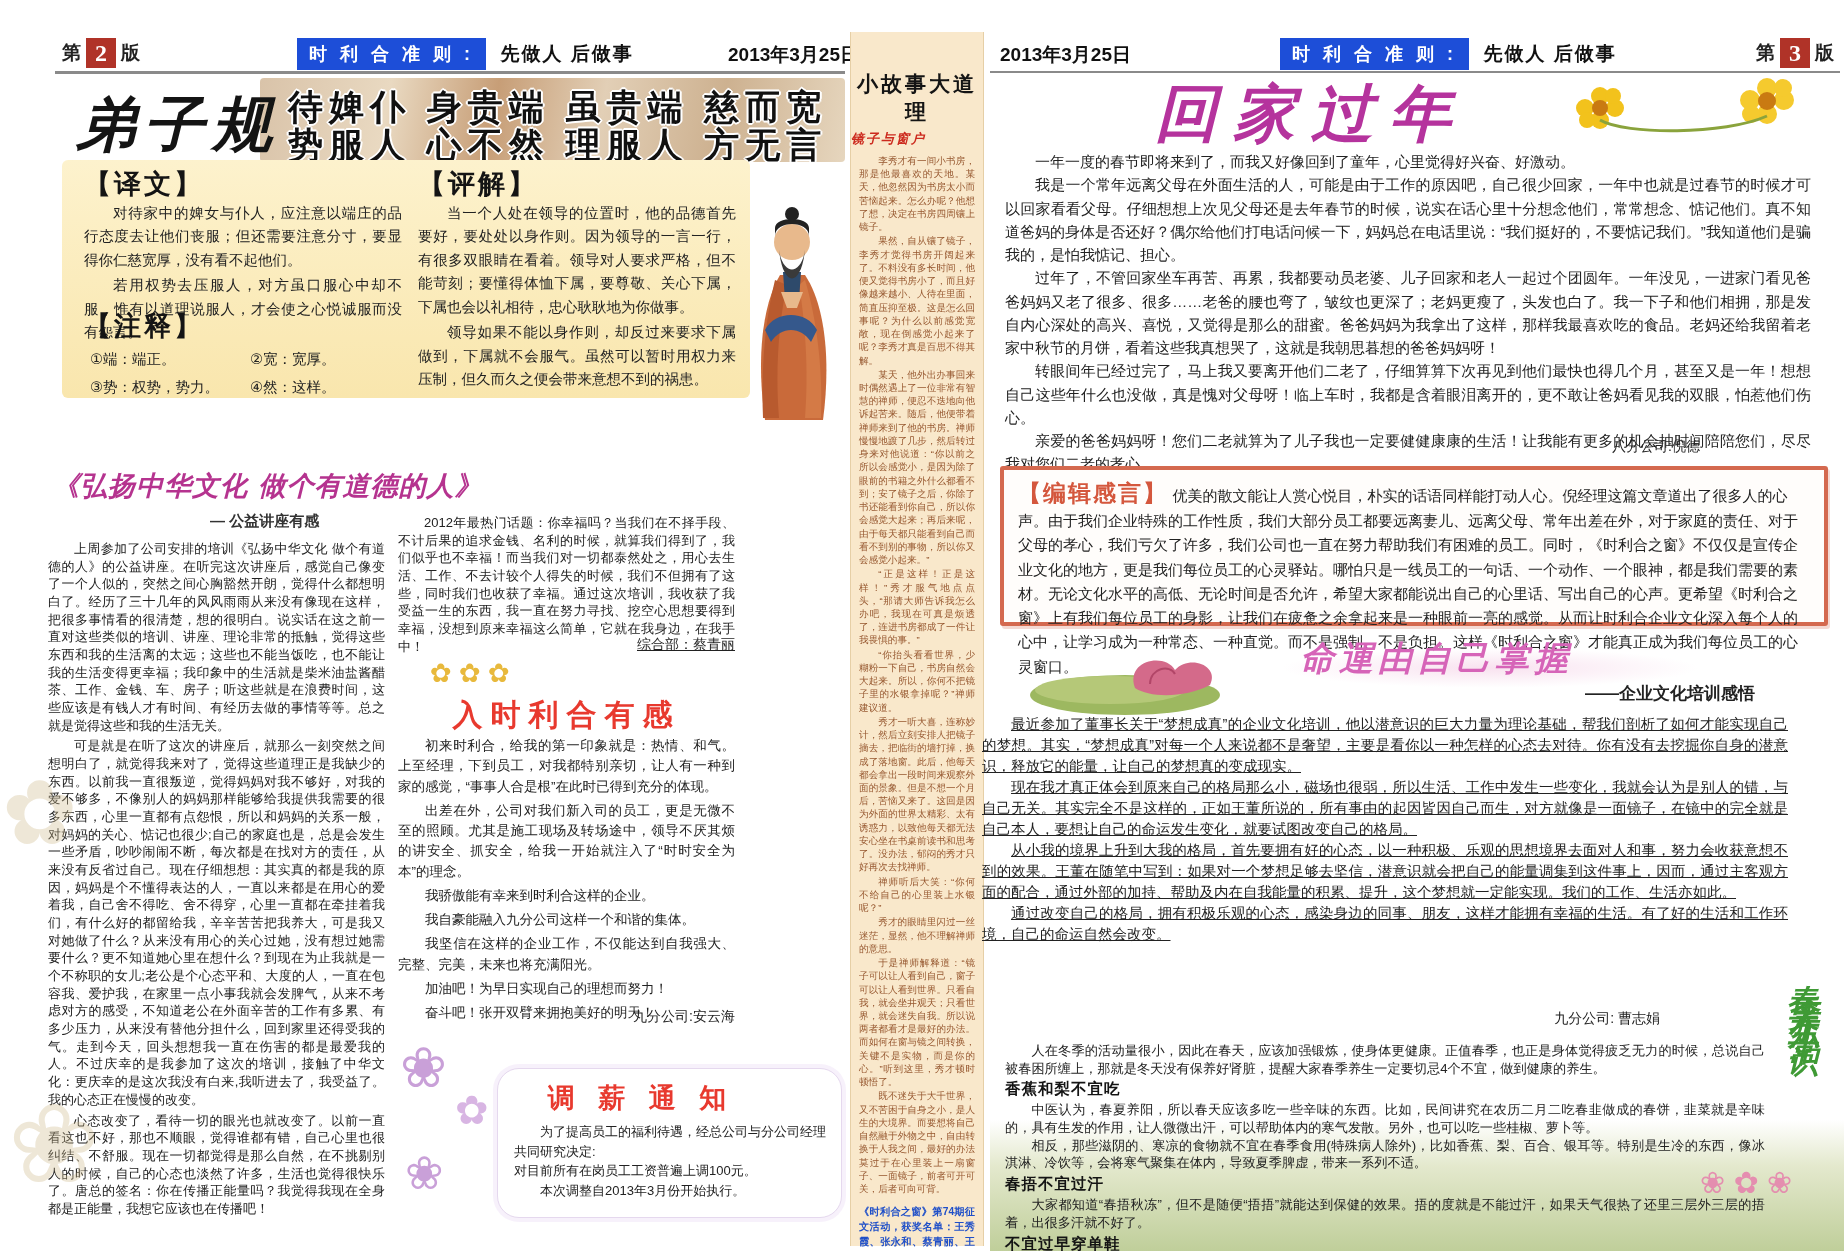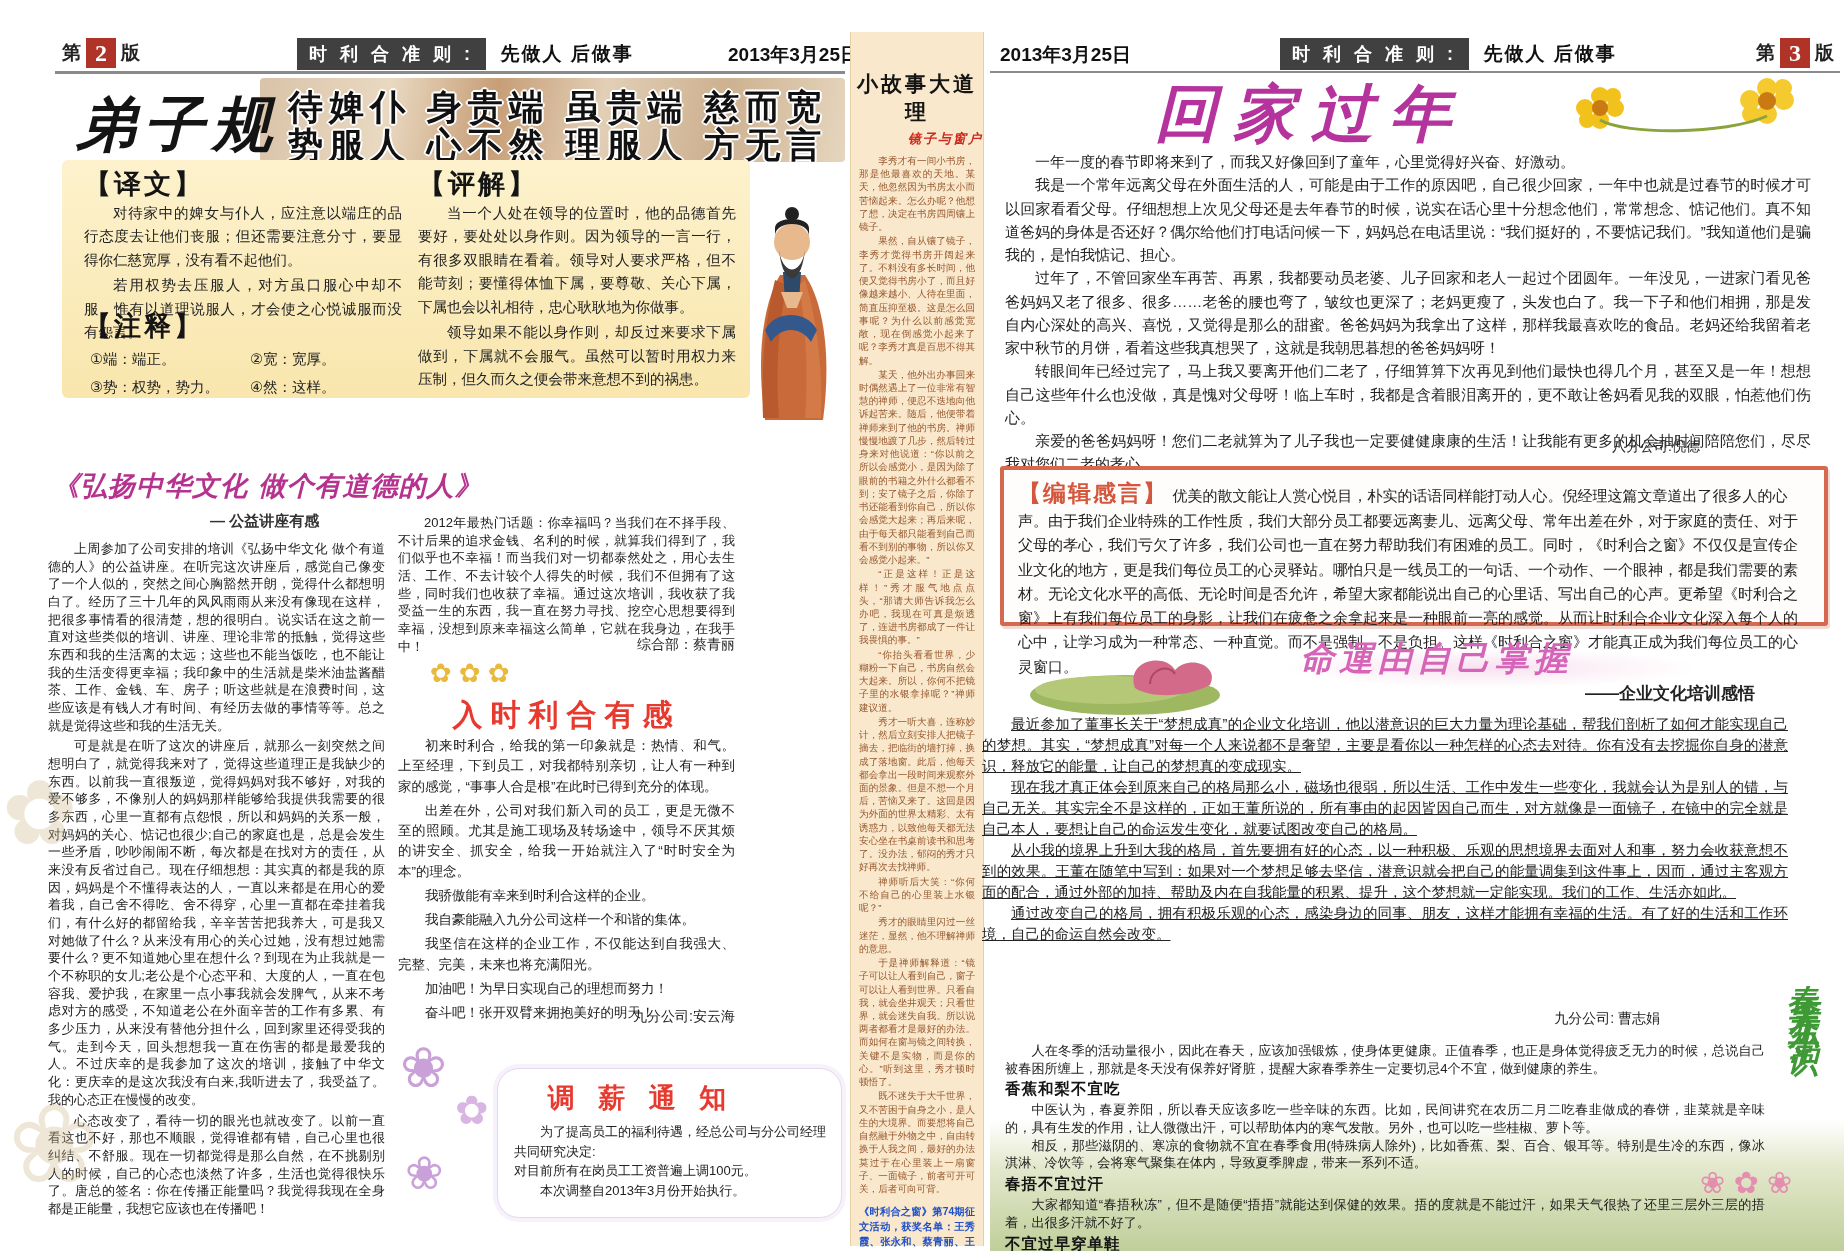--- a/index.html
+++ b/index.html
@@ -3,21 +3,21 @@
 <meta charset="utf-8">
 <style>
   html,body{margin:0;padding:0;}
   #canvas{position:relative;width:1844px;height:1251px;background:#ffffff;overflow:hidden;
           font-family:"Liberation Sans","DejaVu Sans",sans-serif;color:#222;}
   .abs{position:absolute;}
   
   .hdr-left{font-size:19px;font-weight:bold;color:#222;display:flex;align-items:center;gap:5px;}
   .pagenum{display:inline-block;background:#b03328;color:#fff;font-size:24px;font-weight:bold;
            padding:1px 9px;line-height:28px;font-family:"Liberation Serif",serif;}
-  .principle-box{background:#404040;color:#fff;font-weight:bold;font-size:18px;
+  .principle-box{background:#1d4ed8;color:#fff;font-weight:bold;font-size:18px;
                  padding:4px 12px;letter-spacing:4px;display:inline-block;}
   .principle-text{font-size:19px;font-weight:bold;color:#111;letter-spacing:2px;display:inline-block;margin-left:10px;}
   .hdr-date{font-size:19px;font-weight:bold;color:#111;}
   .hdr-rule{height:3px;background:#8a8a8a;}
   
   .dzg-title{font-family:"DejaVu Serif","Liberation Serif",serif;font-size:60px;font-weight:bold;
              font-style:italic;color:#141414;letter-spacing:8px;}
   .photo-banner{background:linear-gradient(100deg,#d9c3a9 0%,#e9d9c1 22%,#c79e77 40%,#e2cfb6 58%,#cdb190 78%,#e6d6be 100%);
                 border-radius:4px;}
   .mast-line{font-size:35px;font-weight:900;color:#111;letter-spacing:6px;white-space:nowrap;
@@ -34,21 +34,21 @@
   .para{font-size:13px;line-height:1.36;text-align:justify;text-indent:2em;color:#222;margin:0 0 3px 0;}
   .para2{font-size:13.5px;line-height:1.5;text-align:justify;text-indent:2em;color:#222;margin:0 0 4px 0;}
   .sig{font-size:14px;color:#222;text-align:right;}
   .red-title{font-size:30px;font-weight:900;color:#e8392e;letter-spacing:8px;text-align:center;}
   .notice-box{background:#fff;border:1px solid #e5d8ee;border-radius:22px;box-shadow:0 0 0 4px rgba(240,230,248,.55);}
   .flower{font-size:26px;line-height:1;}
   
   .strip{background:#f9e8cb;border-left:1px solid #e6cfa6;border-right:1px solid #e6cfa6;}
   .strip-title{font-size:21px;font-weight:900;color:#141414;letter-spacing:3px;text-align:center;}
   .strip-sub{font-family:"DejaVu Serif","Liberation Serif",serif;font-size:13px;font-weight:bold;font-style:italic;
-             color:#cc2a1e;text-align:right;letter-spacing:2px;}
+             color:#cc2a1e;text-align:left;letter-spacing:2px;}
   .strip-para{font-size:9.6px;line-height:1.38;color:#96572f;text-align:justify;text-indent:2em;margin:0 0 1px 0;}
   .strip-blue{font-size:10.2px;line-height:1.45;color:#1f4fc8;font-weight:bold;text-align:justify;margin-top:10px;}
   
   .p3-title{font-family:"DejaVu Serif","Liberation Serif",serif;font-size:62px;font-weight:bold;font-style:italic;
             color:#b5339d;letter-spacing:16px;}
   .p3para{font-size:15px;line-height:1.55;text-align:justify;text-indent:2em;color:#222;margin:0;}
   .editor-box{border:4px solid #d4694f;border-radius:3px;background:#fffdfb;box-shadow:2px 3px 0 rgba(212,105,79,.25);}
   .editor-head{font-family:Liberation Mono, monospace;font-size:23px;font-weight:900;color:#d4573d;letter-spacing:2px;}
   .editor-text{font-size:15px;line-height:1.62;text-align:justify;color:#222;}
   .fate-title{font-family:"DejaVu Serif","Liberation Serif",serif;font-size:34px;font-weight:bold;font-style:italic;
@@ -124,21 +124,21 @@
     <p class="para">上周参加了公司安排的培训《弘扬中华文化 做个有道德的人》的公益讲座。在听完这次讲座后，感觉自己像变了一个人似的，突然之间心胸豁然开朗，觉得什么都想明白了。经历了三十几年的风风雨雨从来没有像现在这样，把很多事情看的很清楚，想的很明白。说实话在这之前一直对这些类似的培训、讲座、理论非常的抵触，觉得这些东西和我的生活离的太远；这些也不能当饭吃，也不能让我的生活变得更幸福；我印象中的生活就是柴米油盐酱醋茶、工作、金钱、车、房子；听这些就是在浪费时间，这些应该是有钱人才有时间、有经历去做的事情等等。总之就是觉得这些和我的生活无关。</p>
     <p class="para">可是就是在听了这次的讲座后，就那么一刻突然之间想明白了，就觉得我来对了，觉得这些道理正是我缺少的东西。以前我一直很叛逆，觉得妈妈对我不够好，对我的爱不够多，不像别人的妈妈那样能够给我提供我需要的很多东西，心里一直都有点怨恨，所以和妈妈的关系一般，对妈妈的关心、惦记也很少;自己的家庭也是，总是会发生一些矛盾，吵吵闹闹不断，每次都是在找对方的责任，从来没有反省过自己。现在仔细想想：其实真的都是我的原因，妈妈是个不懂得表达的人，一直以来都是在用心的爱着我，自己舍不得吃、舍不得穿，心里一直都在牵挂着我们，有什么好的都留给我，辛辛苦苦把我养大，可是我又对她做了什么？从来没有用心的关心过她，没有想过她需要什么？更不知道她心里在想什么？到现在为止我就是一个不称职的女儿;老公是个心态平和、大度的人，一直在包容我、爱护我，在家里一点小事我就会发脾气，从来不考虑对方的感受，不知道老公在外面辛苦的工作有多累、有多少压力，从来没有替他分担什么，回到家里还得受我的气。走到今天，回头想想我一直在伤害的都是最爱我的人。不过庆幸的是我参加了这次的培训，接触了中华文化：更庆幸的是这次我没有白来,我听进去了，我受益了。我的心态正在慢慢的改变。</p>
     <p class="para">心态改变了，看待一切的眼光也就改变了。以前一直看这也不好，那也不顺眼，觉得谁都有错，自己心里也很纠结、不舒服。现在一切都觉得是那么自然，在不挑剔别人的时候，自己的心态也淡然了许多，生活也觉得很快乐了。唐总的签名：你在传播正能量吗？我觉得我现在全身都是正能量，我想它应该也在传播吧！</p>
   </div>
   <div class="abs wm" style="left:2px;top:760px;font-size:90px;">✿</div>
   <div class="abs wm" style="left:8px;top:1080px;font-size:110px;">❀</div>
 
   <div class="abs" style="left:398px;top:482px;width:337px;margin-top:32px;">
     <p class="para">2012年最热门话题：你幸福吗？当我们在不择手段、不计后果的追求金钱、名利的时候，就算我们得到了，我们似乎也不幸福！而当我们对一切都泰然处之，用心去生活、工作、不去计较个人得失的时候，我们不但拥有了这些，同时我们也收获了幸福。通过这次培训，我收获了我受益一生的东西，我一直在努力寻找、挖空心思想要得到幸福，没想到原来幸福这么简单，它就在我身边，在我手中！</p>
   </div>
-  <div class="abs sig" style="left:398px;top:636px;width:337px;">综合部：蔡青丽</div>
+  <div class="abs sig" style="left:398px;top:636px;width:337px;text-decoration:underline;">综合部：蔡青丽</div>
   <div class="abs flower" style="left:430px;top:660px;color:#e8b93c;">✿ ✿ ✿</div>
   <div class="abs red-title" style="left:398px;top:695px;width:337px;">入时利合有感</div>
   <div class="abs" style="left:398px;top:736px;width:337px;">
     <p class="para2">初来时利合，给我的第一印象就是：热情、和气。上至经理，下到员工，对我都特别亲切，让人有一种到家的感觉，“事事人合是根”在此时已得到充分的体现。</p>
     <p class="para2">出差在外，公司对我们新入司的员工，更是无微不至的照顾。尤其是施工现场及转场途中，领导不厌其烦的讲安全、抓安全，给我一开始就注入了“时时安全为本”的理念。</p>
     <p class="para2">我骄傲能有幸来到时利合这样的企业。</p>
     <p class="para2">我自豪能融入九分公司这样一个和谐的集体。</p>
     <p class="para2">我坚信在这样的企业工作，不仅能达到自我强大、完整、完美，未来也将充满阳光。</p>
     <p class="para2">加油吧！为早日实现自己的理想而努力！</p>
     <p class="para2">奋斗吧！张开双臂来拥抱美好的明天！</p>

